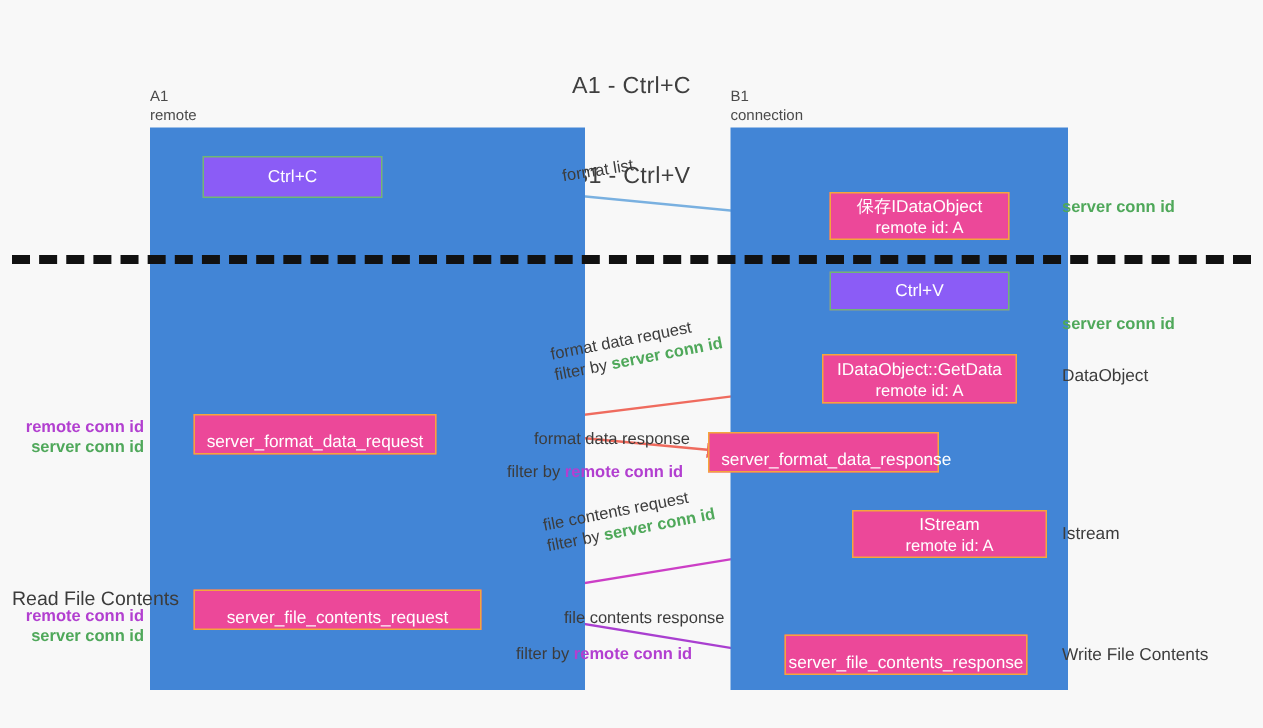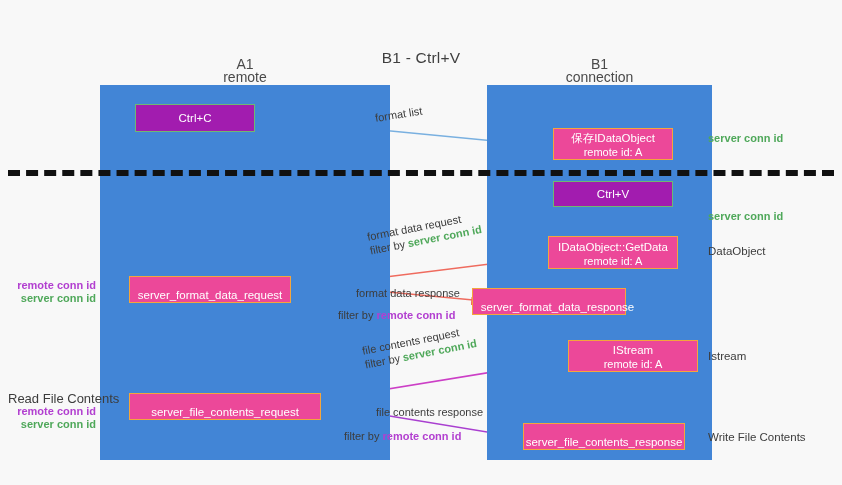--- a/index.html
+++ b/index.html
@@ -31,22 +31,21 @@
     text-align: center;
     font-size: 15.5px;
     line-height: 20px;
     color: #3f3f3f;
     white-space: pre;
   }
   #title div { letter-spacing: 0.2px; }
 
   
   .col-head {
-    text-align: center;
-    font-size: 14px;
+    font-size: 10px;
     line-height: 13px;
     color: #4a4a4a;
   }
   #head-a1 { left: 100px; top: 58px; width: 290px; }
   #head-b1 { left: 487px; top: 58px; width: 225px; }
 
   
   .lane {
     background: #4285d6;
     top: 85px;
@@ -60,21 +59,21 @@
     display: flex;
     flex-direction: column;
     align-items: center;
     justify-content: center;
     color: #ffffff;
     font-size: 11.5px;
     line-height: 14px;
     text-align: center;
     border: 1px solid rgba(255,255,255,0.35);
   }
-  .box.green { background: #a21caf; border-color: #6fb872; }
+  .box.green { background: #8b5cf6; border-color: #6fb872; }
   .box.orange { background: #ec4899; border-color: #f4a63c; justify-content: flex-end; }
   .box .ln2 { font-size: 11px; }
 
   #box-ctrlc   { left: 135px; top: 104px; width: 120px; height: 28px; }
   #box-idataobj{ left: 553px; top: 128px; width: 120px; height: 32px; }
   #box-ctrlv   { left: 553px; top: 181px; width: 120px; height: 26px; }
   #box-getdata { left: 548px; top: 236px; width: 130px; height: 33px; }
   #box-fdreq   { left: 129px; top: 276px; width: 162px; height: 27px; }
   #box-fdresp  { left: 472px; top: 288px; width: 154px; height: 27px; padding-left: 17px; }
   #box-istream { left: 568px; top: 340px; width: 130px; height: 32px; }
@@ -155,20 +154,21 @@
   <path d="M292,283 L484,301" stroke="#ef6b5e" stroke-width="1.6" fill="none" marker-end="url(#ah-red)"></path>
 
   <path d="M648,270 L679,333" stroke="#111111" stroke-width="2.6" fill="none" marker-end="url(#ah-black)"></path>
 
   <path d="M566,360 L296,404" stroke="#cc3fc6" stroke-width="1.6" fill="none" marker-end="url(#ah-magenta)"></path>
 
   <path d="M292,400 L518,437" stroke="#a93fd0" stroke-width="1.6" fill="none" marker-end="url(#ah-purple)"></path>
 </svg>
 
 <div class="abs" id="title">
+  <div>A1 - Ctrl+C</div>
   <div>B1 - Ctrl+V</div>
 </div>
 
 <div class="abs col-head" id="head-a1">
   <div>A1</div>
   <div>remote</div>
 </div>
 <div class="abs col-head" id="head-b1">
   <div>B1</div>
   <div>connection</div>

